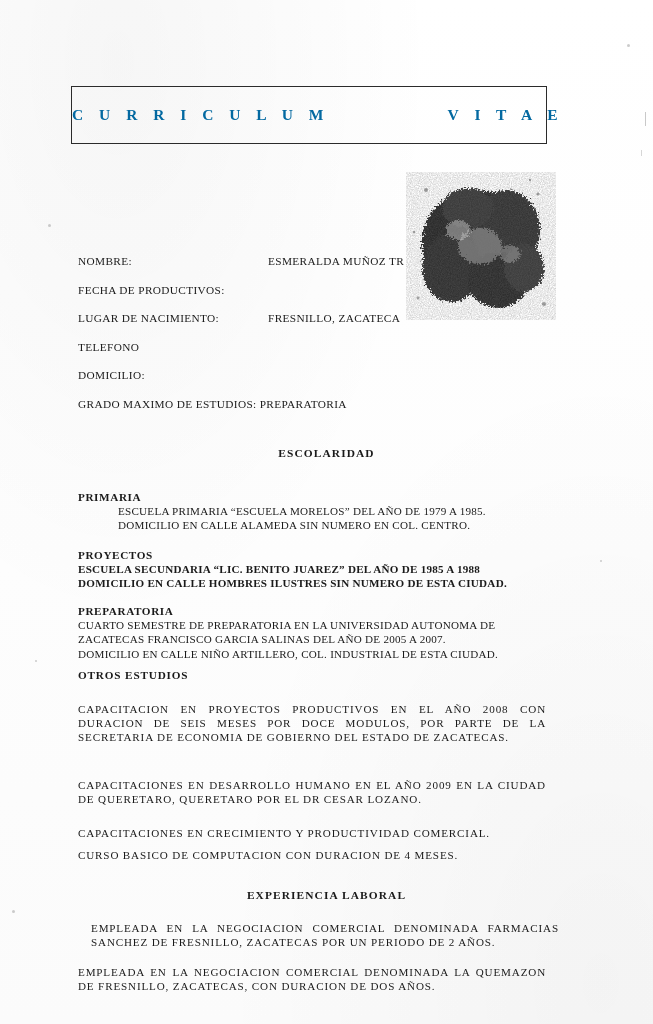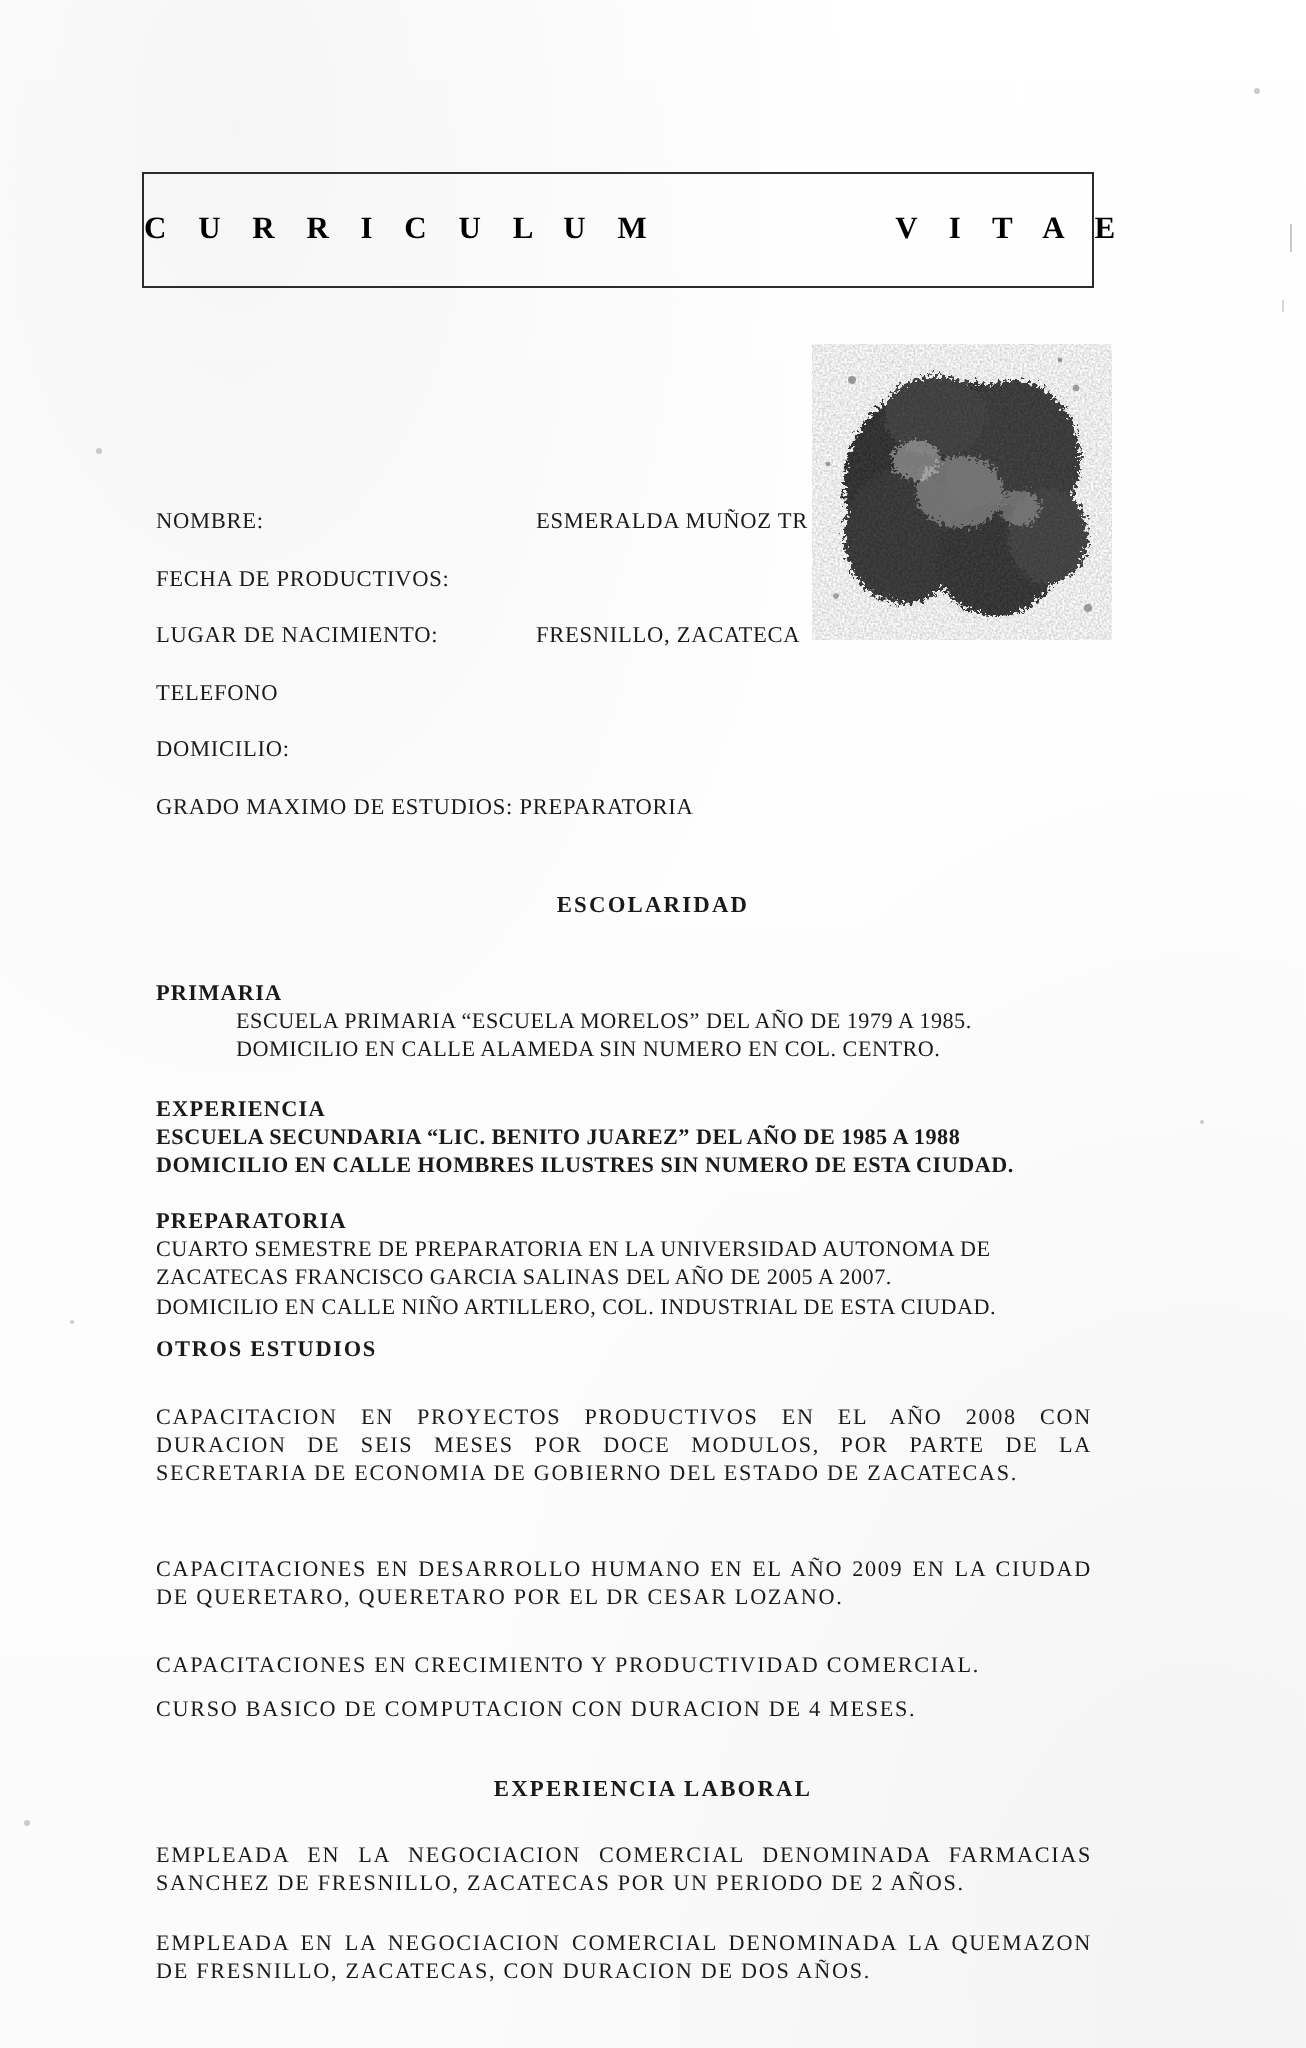--- a/index.html
+++ b/index.html
@@ -50,21 +50,21 @@
   .title-box .title-text {
     position: absolute;
     left: 0;
     right: 0;
     top: 19px;
     text-align: center;
     font-size: 15.5px;
     font-weight: bold;
     letter-spacing: 6px;
     white-space: pre;
-    color: #000000;
+    color: #0369a1;
   }
 
   
   .photo {
     position: absolute;
     left: 406px;
     top: 172px;
     width: 150px;
     height: 148px;
     overflow: hidden;
@@ -204,21 +204,21 @@
 
 <div class="section-head" style="top:447px;">ESCOLARIDAD</div>
 
 <div class="body-block" style="top:490px;">
   <div class="sub-head">PRIMARIA</div>
   <div style="white-space:pre-line;margin-left:40px;">ESCUELA PRIMARIA “ESCUELA MORELOS” DEL AÑO DE 1979 A 1985.
 DOMICILIO EN CALLE ALAMEDA SIN NUMERO EN COL. CENTRO.</div>
 </div>
 
 <div class="body-block" style="top:548px;">
-  <div class="sub-head">EXPERIENCIA</div>
+  <div class="sub-head">PROYECTOS</div>
   <div style="white-space:pre-line;font-weight:bold;">ESCUELA SECUNDARIA “LIC. BENITO JUAREZ” DEL AÑO DE 1985 A 1988
 DOMICILIO EN CALLE HOMBRES ILUSTRES SIN NUMERO DE ESTA CIUDAD.</div>
 </div>
 
 <div class="body-block" style="top:604px;">
   <div class="sub-head">PREPARATORIA</div>
   <div style="white-space:pre-line;">CUARTO SEMESTRE DE PREPARATORIA EN LA UNIVERSIDAD AUTONOMA DE ZACATECAS FRANCISCO GARCIA SALINAS DEL AÑO DE 2005 A 2007.
 DOMICILIO EN CALLE NIÑO ARTILLERO, COL. INDUSTRIAL DE ESTA CIUDAD.</div>
 </div>
 
@@ -226,14 +226,14 @@
   <div class="sub-head wide">OTROS ESTUDIOS</div>
 </div>
 
 <div class="body-block just wide" style="top:702px; width:468px;">CAPACITACION EN PROYECTOS PRODUCTIVOS EN EL AÑO 2008 CON DURACION DE SEIS MESES POR DOCE MODULOS, POR PARTE DE LA SECRETARIA DE ECONOMIA DE GOBIERNO DEL ESTADO DE ZACATECAS.</div>
 <div class="body-block just wide" style="top:778px; width:468px;">CAPACITACIONES EN DESARROLLO HUMANO EN EL AÑO 2009 EN LA CIUDAD DE QUERETARO, QUERETARO POR EL DR CESAR LOZANO.</div>
 <div class="body-block wide" style="top:826px;">CAPACITACIONES EN CRECIMIENTO Y PRODUCTIVIDAD COMERCIAL.</div>
 <div class="body-block wide" style="top:848px;">CURSO BASICO DE COMPUTACION CON DURACION DE 4 MESES.</div>
 
 <div class="section-head" style="top:889px;">EXPERIENCIA LABORAL</div>
 
-<div class="body-block just wide" style="top:921px; width:468px;">EMPLEADA EN LA NEGOCIACION COMERCIAL DENOMINADA FARMACIAS SANCHEZ DE FRESNILLO, ZACATECAS POR UN PERIODO DE 2 AÑOS.</div>
+<div class="body-block just wide" style="top:921px; width:468px;margin-left:13px;">EMPLEADA EN LA NEGOCIACION COMERCIAL DENOMINADA FARMACIAS SANCHEZ DE FRESNILLO, ZACATECAS POR UN PERIODO DE 2 AÑOS.</div>
 <div class="body-block just wide" style="top:965px; width:468px;">EMPLEADA EN LA NEGOCIACION COMERCIAL DENOMINADA LA QUEMAZON DE FRESNILLO, ZACATECAS, CON DURACION DE DOS AÑOS.</div>
 
 </body></html>

